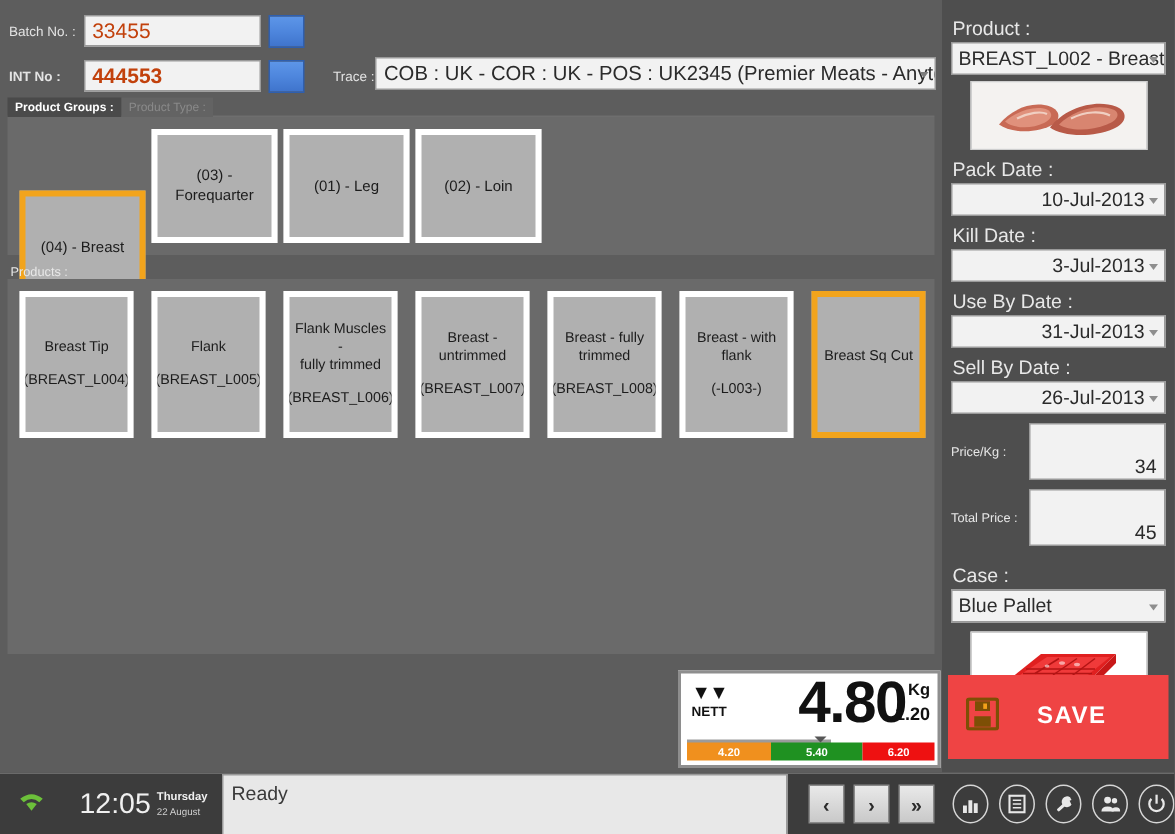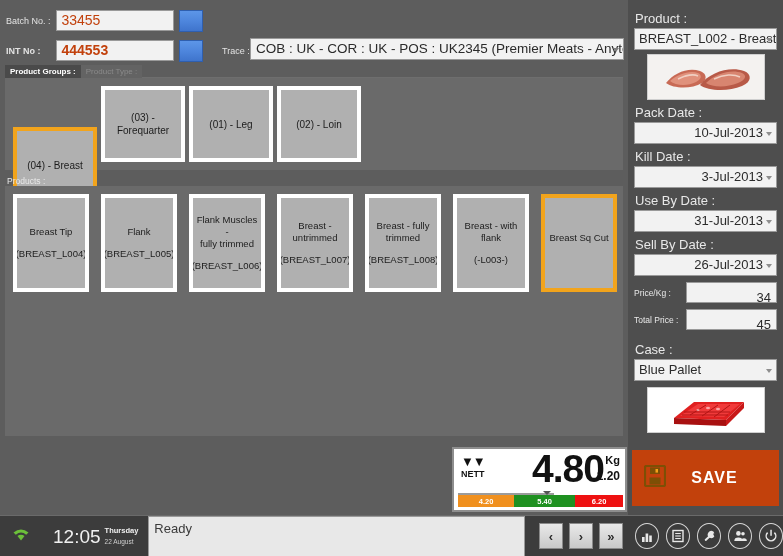--- a/index.html
+++ b/index.html
@@ -274,28 +274,28 @@
     width: 52px;
   }
   .price-input {
     width: 91px; height: 21px;
     background: #f2f2f2;
     border: 1px solid #9a9a9a;
     font-size: 13px;
     color: #2b2b2b;
     text-align: right;
     line-height: 19px;
-    padding: 5px 5px;
+    padding: 18px 5px;
     cursor: text;
   }
   #save-button {
     position: absolute;
     left: 632px; top: 450px;
     width: 147px; height: 56px;
-    background: #c2410c;
+    background: #ef4444;
     border: none;
     cursor: pointer;
     display: flex;
     align-items: center;
   }
   #save-icon { margin-left: 12px; }
   #save-label {
     flex: 1;
     text-align: center;
     font-size: 16px;

